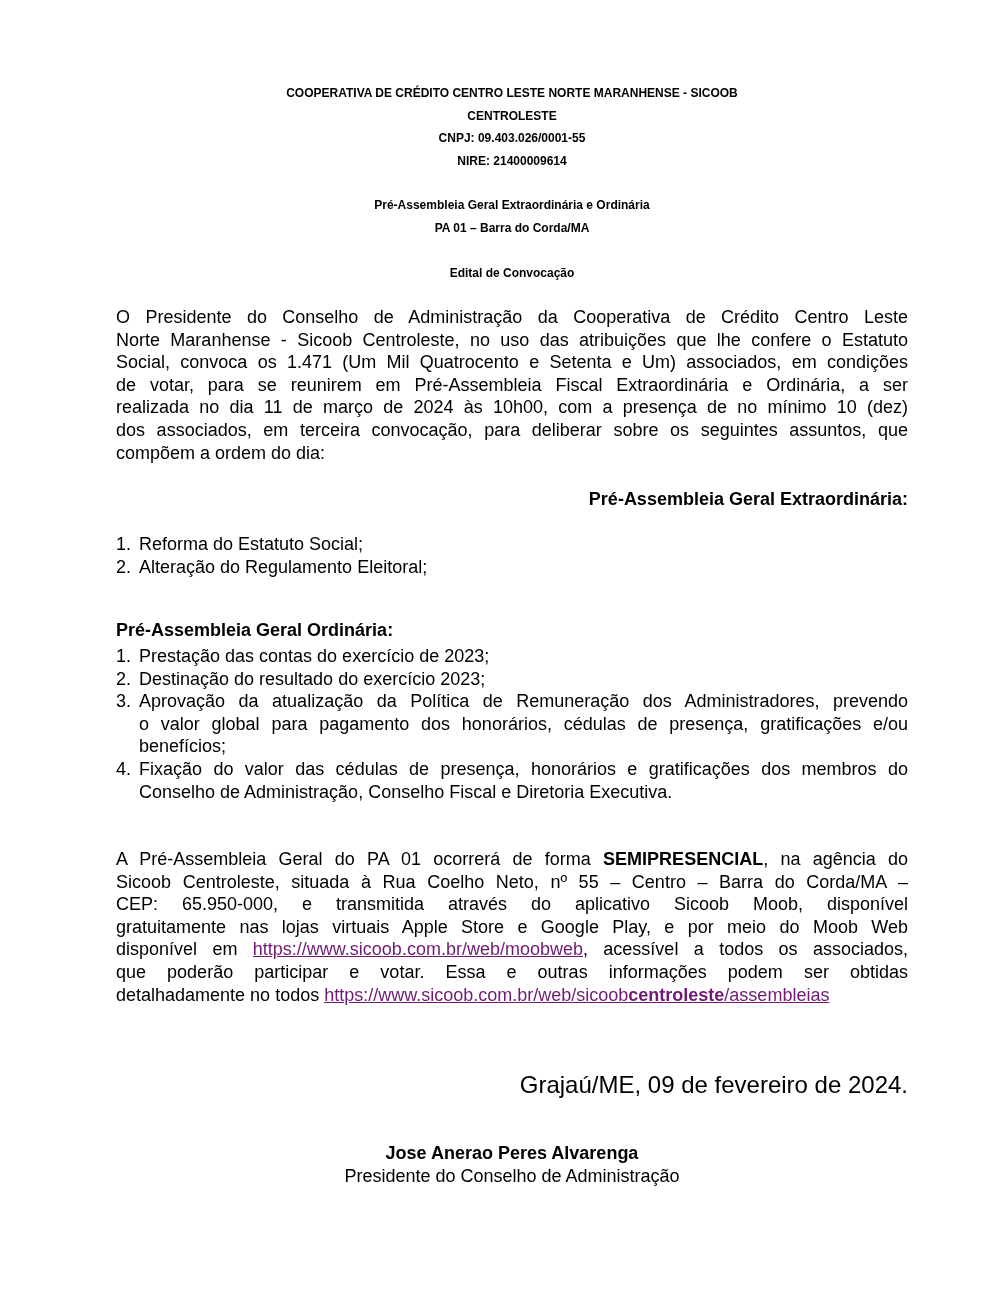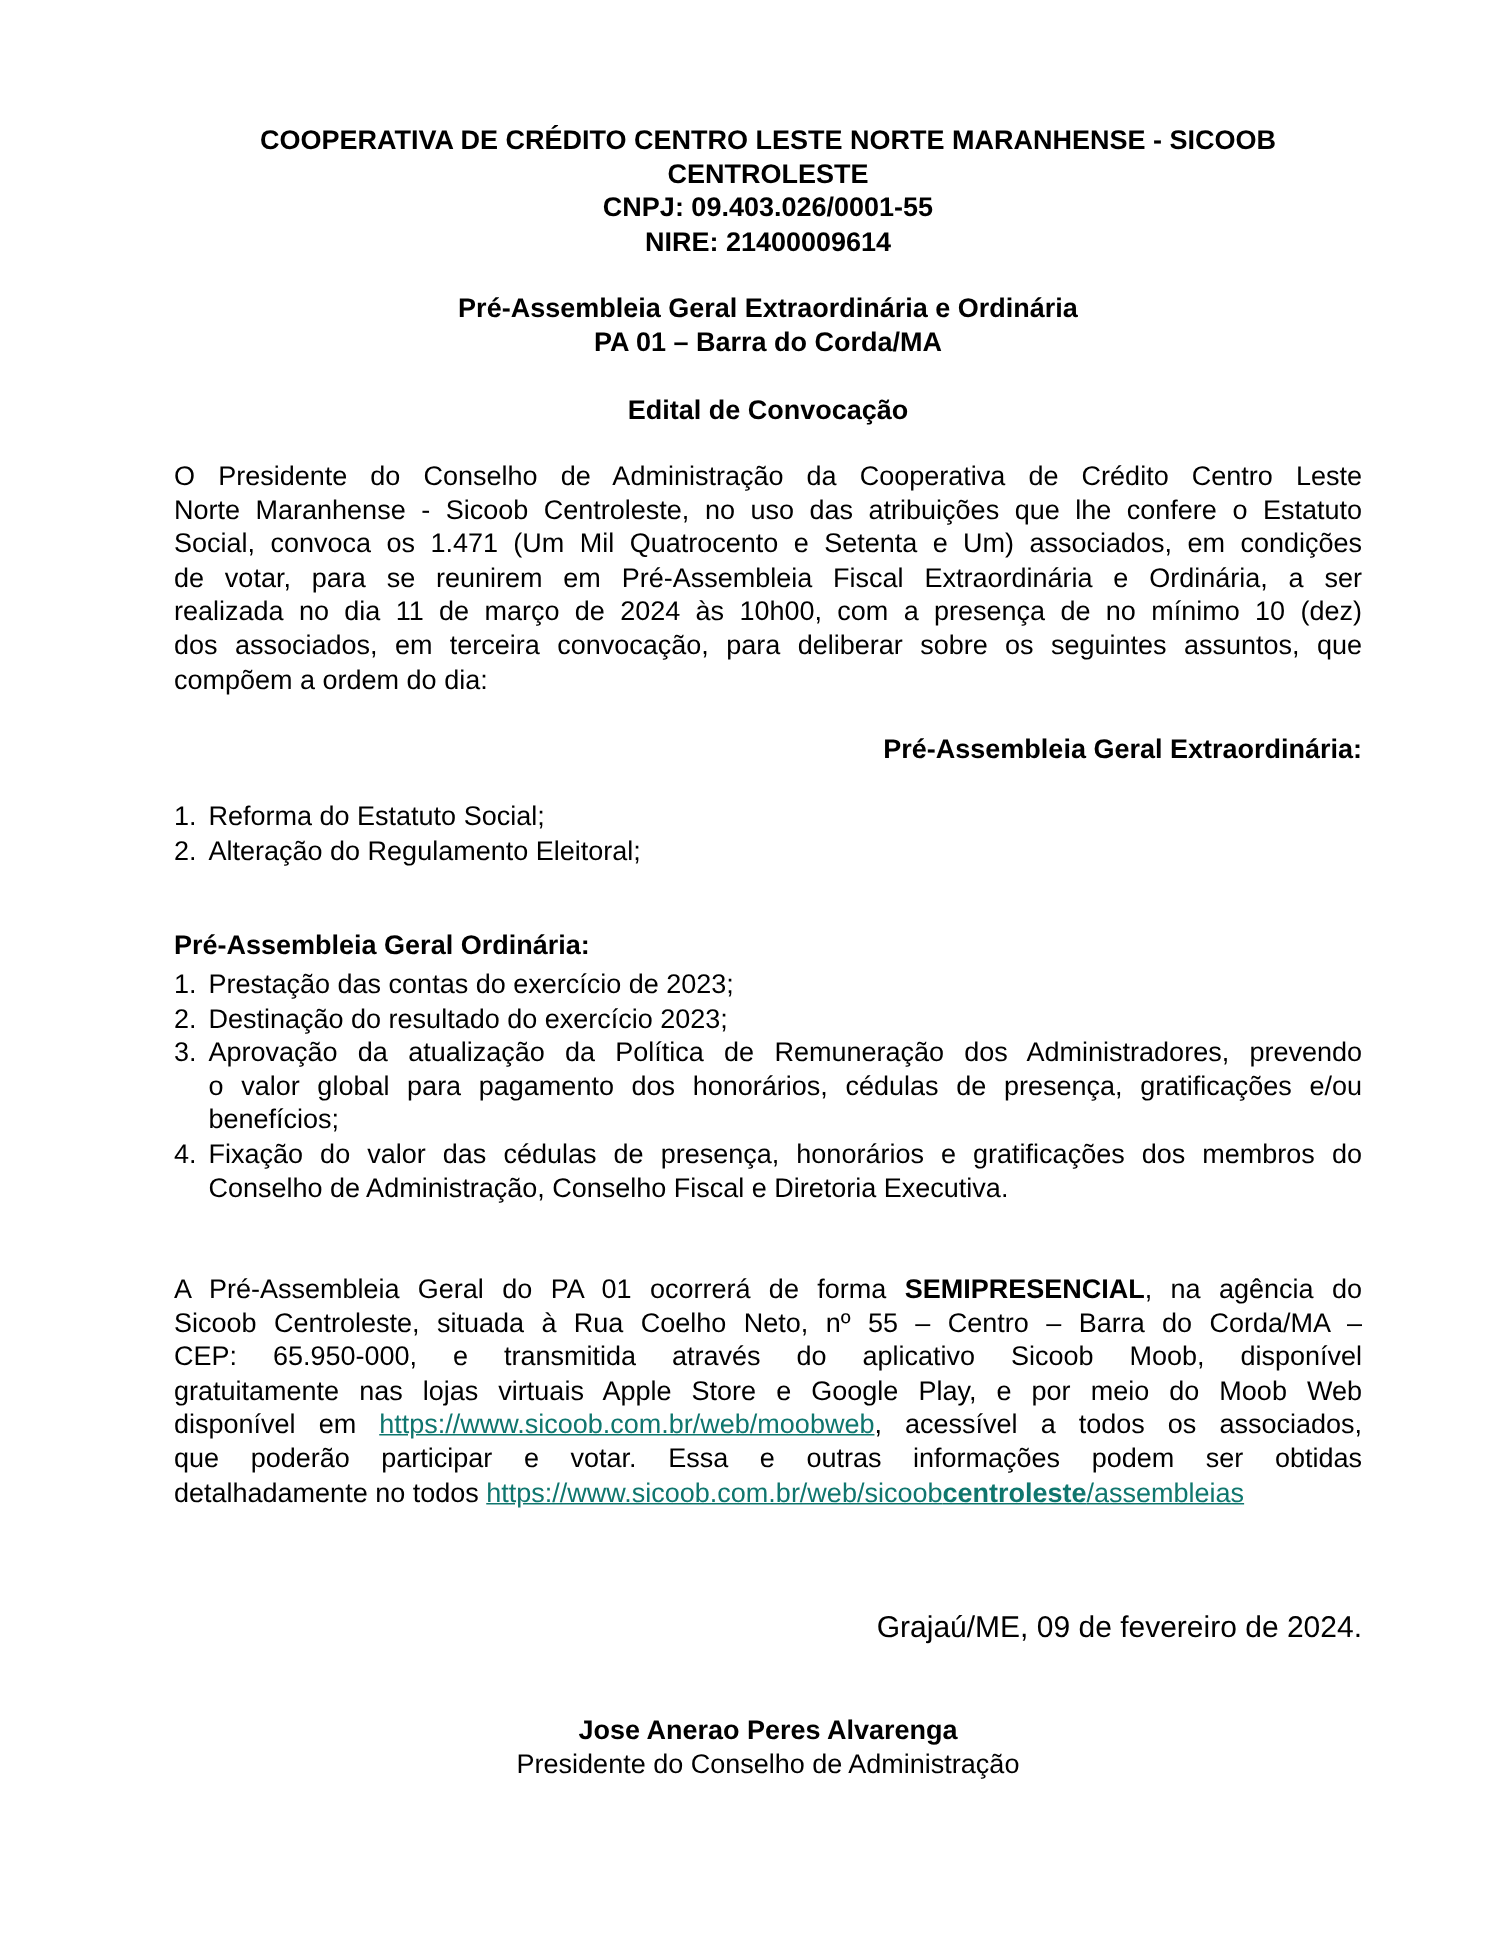--- a/index.html
+++ b/index.html
@@ -1,35 +1,35 @@
 <!DOCTYPE html>
 <html><head>
   <meta charset="utf-8">
   <style>
     html, body { margin: 0; padding: 0; background: #ffffff; }
     body { width: 1000px; height: 1294px; position: relative; overflow: hidden;
            font-family: "Liberation Sans", sans-serif; color: #000; }
     .page { position: absolute; left: 0; top: 0; width: 1000px; height: 1294px; background: #fff; }
     .center { position: absolute; left: 100px; width: 824px; text-align: center; }
-    .hdr { font-weight: bold; font-size: 18px; line-height: 22.5px; }
+    .hdr { font-weight: bold; font-size: 12px; line-height: 22.5px; }
     .hdr div { white-space: nowrap; }
     .block { position: absolute; left: 116px; width: 792px; font-size: 18px; line-height: 22.6px; }
     .justify { text-align: justify; }
     .justify .line { display: block; text-align: justify; text-align-last: justify; white-space: nowrap; }
     .justify .line.last { text-align-last: left; }
     .bold { font-weight: bold; }
     .section-title { font-weight: bold; font-size: 18px; }
     ol.items { list-style: none; margin: 0; padding: 0; }
     ol.items li { position: relative; padding-left: 23px; }
     ol.items li .num { position: absolute; left: 0; top: 0; }
     .li-text { display: block; }
     .li-text .line { display: block; text-align: justify; text-align-last: justify; white-space: nowrap; }
     .li-text .line.last { text-align-last: left; }
-    a.link { color: #0f766e; text-decoration: underline; }
-    .date { position: absolute; right: 92px; top: 1074px; font-size: 20px; line-height: 22px; text-align: right; }
+    a.link { color: #701a75; text-decoration: underline; }
+    .date { position: absolute; right: 92px; top: 1074px; font-size: 24px; line-height: 22px; text-align: right; }
     .sig { position: absolute; left: 312px; width: 400px; top: 1142px; text-align: center; font-size: 18px; line-height: 23px; }
   </style>
 </head>
 <body>
 
 <div class="page">
 
   <div class="center hdr" style="top:82px;">
     <div>COOPERATIVA DE CRÉDITO CENTRO LESTE NORTE MARANHENSE - SICOOB</div>
     <div>CENTROLESTE</div>

